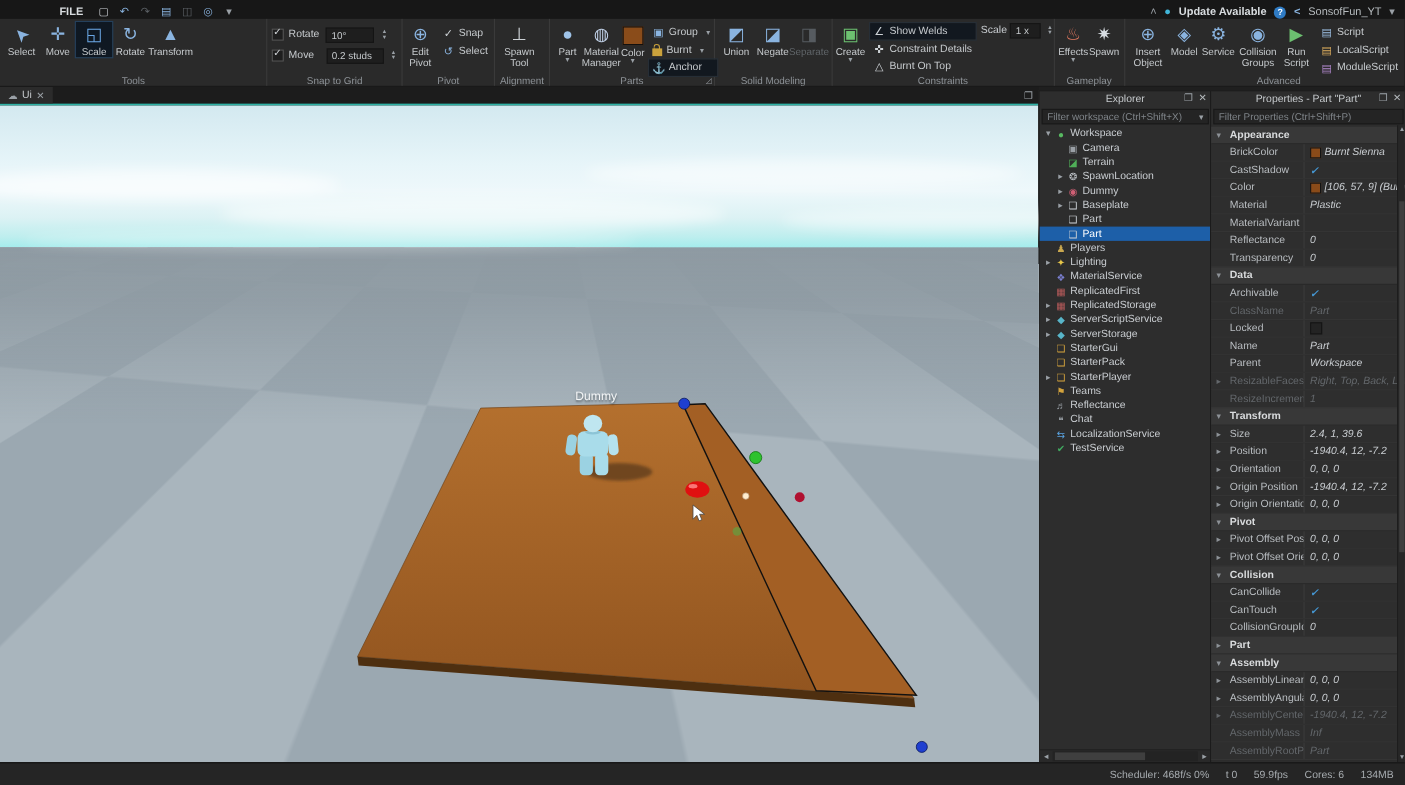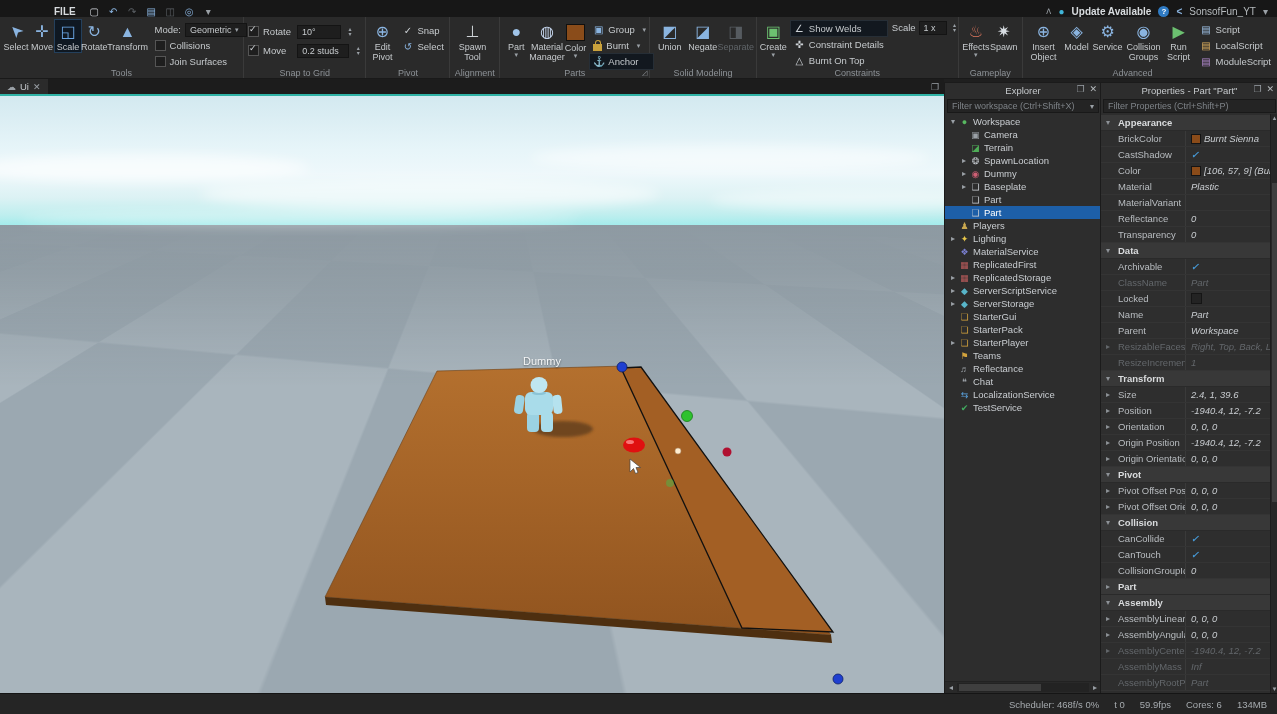--- a/index.html
+++ b/index.html
@@ -154,37 +154,20 @@
       <span>Scale</span>
     </div>
     <div class="bigbtn">
       <span class="bicon gicon" style="color: rgb(138, 180, 224);">↻</span>
       <span>Rotate</span>
     </div>
     <div class="bigbtn" style="width:40px">
       <span class="bicon gicon" style="color: rgb(138, 180, 224);">▲</span>
       <span>Transform</span>
     </div>
-    <div class="colstack" style="margin-top:2px">
-      <div class="smallrow">
-        <span>Mode:</span>
-        <div class="field" style="width:52px">
-          <span>Geometric</span>
-          <span class="gicon" style="margin-left: auto; font-size: 7px; color: rgb(154, 160, 166);">▾</span>
-        </div>
-      </div>
-      <div class="smallrow">
-        <span class="cb"></span>
-        <span>Collisions</span>
-      </div>
-      <div class="smallrow">
-        <span class="cb"></span>
-        <span>Join Surfaces</span>
-      </div>
-    </div>
     <span class="rgroup-label">Tools</span>
   </div>
 
   <div class="rgroup" style="width:116px">
     <div class="colstack" style="margin:4px 0 0 1px;gap:4px">
       <div class="smallrow" style="padding:0">
         <span class="cb checked"></span>
         <span>Rotate</span>
         <div class="field" style="width:34px;margin-left:2px">
           <span>10°</span>
@@ -360,21 +343,21 @@
       </div>
       <div class="smallrow">
         <span class="gicon" style="color: rgb(224, 176, 95);">▤</span>
         <span>LocalScript</span>
       </div>
       <div class="smallrow">
         <span class="gicon" style="color: rgb(180, 138, 208);">▤</span>
         <span>ModuleScript</span>
       </div>
     </div>
-    <span class="rgroup-label" style="text-align:left;padding-left:90px">Advanced</span>
+    <span class="rgroup-label" style="text-align:left;padding-left:120px">Advanced</span>
   </div>
 </div>
 
 <div class="main">
   <div class="doctabbar">
     <div class="doctab">
       <span class="gicon" style="color: rgb(154, 160, 166);">☁</span>
       <span>Ui</span>
       <span class="gicon" style="color: rgb(154, 160, 166);">✕</span>
     </div>

